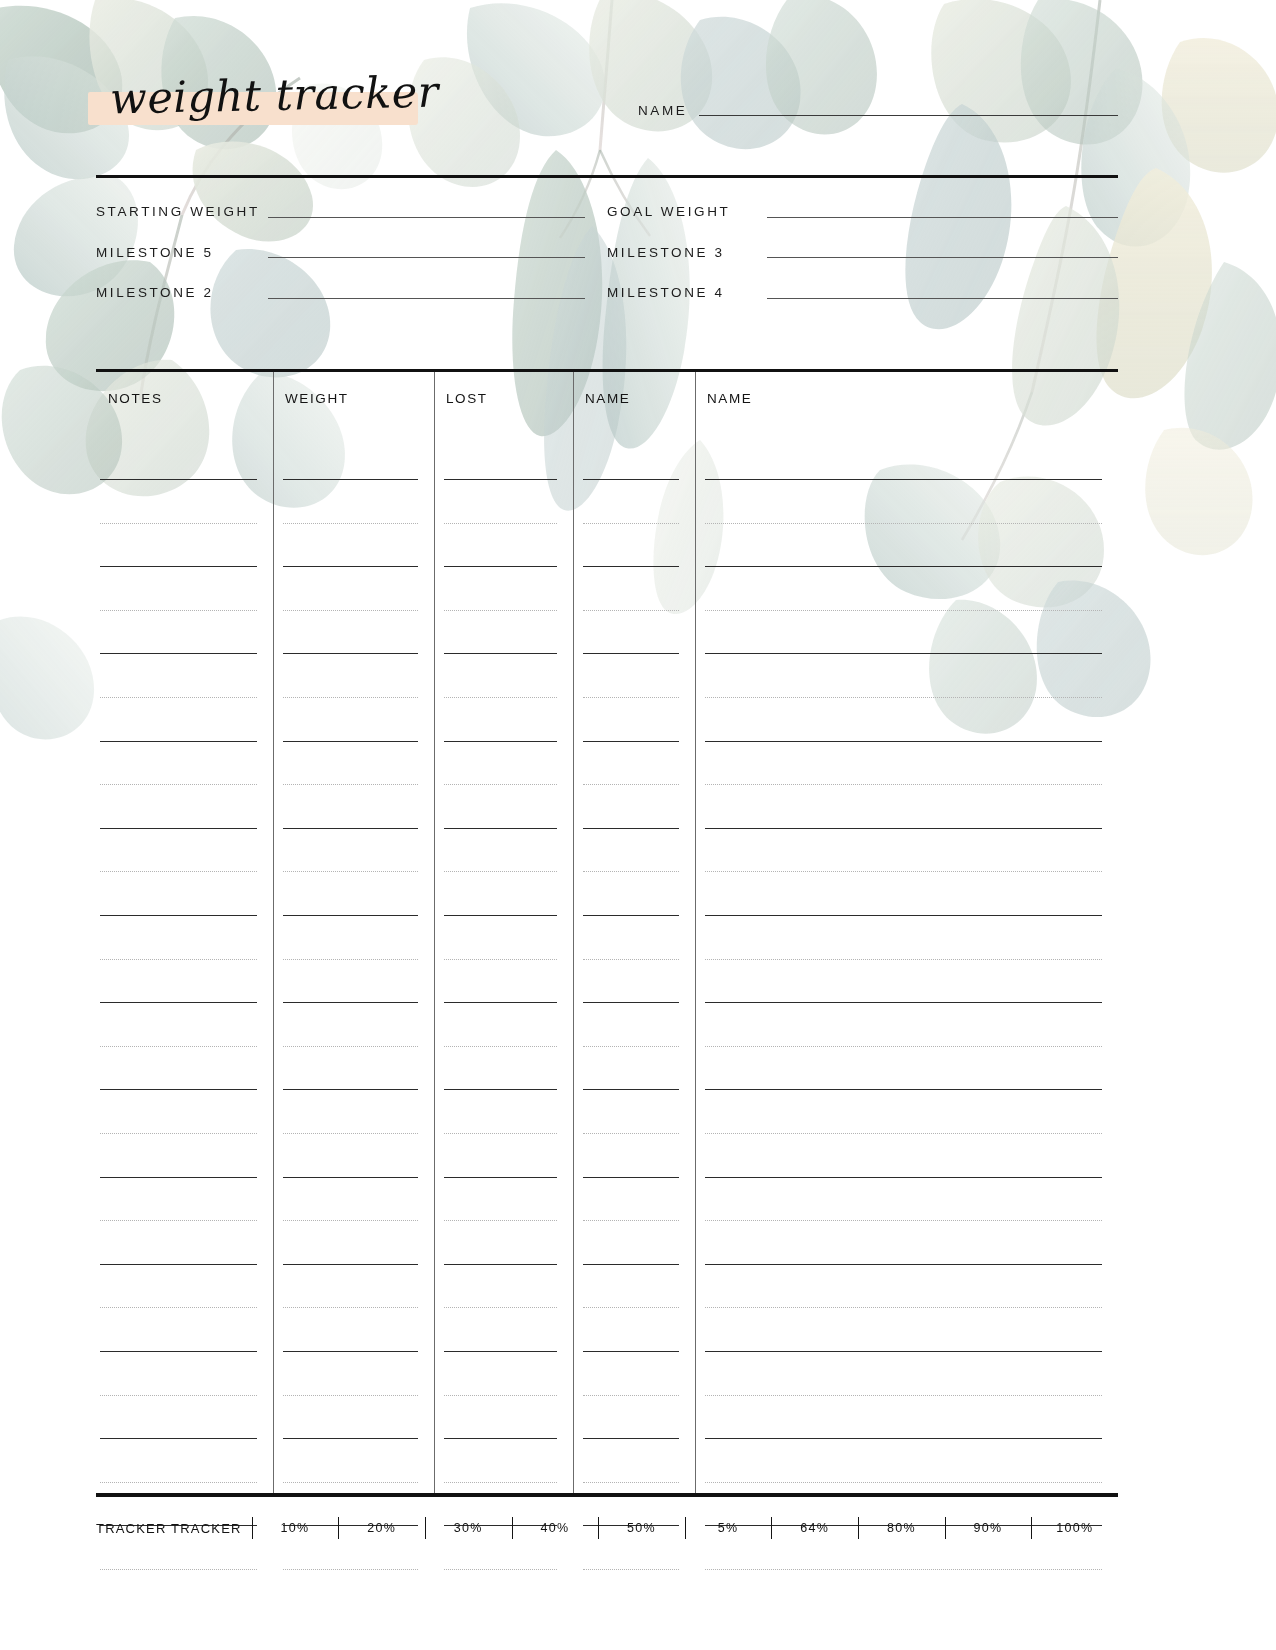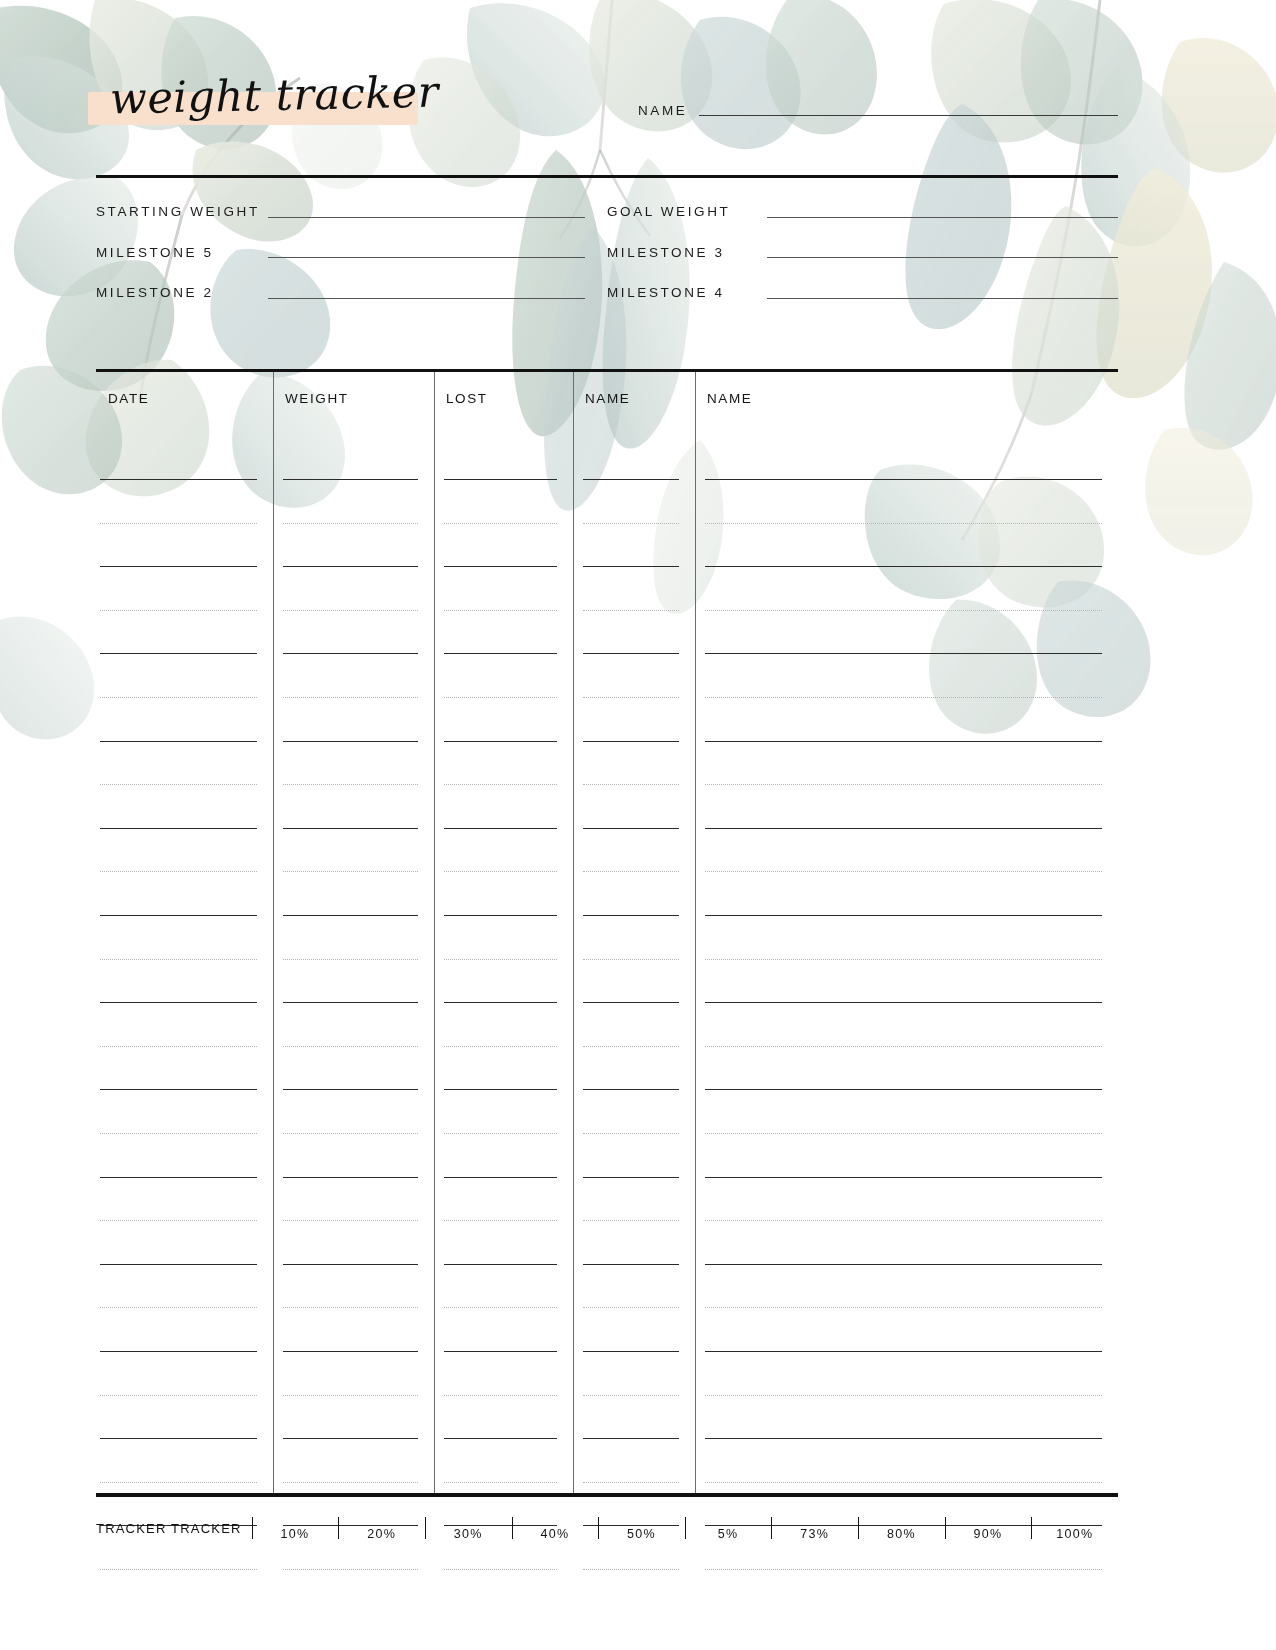--- a/index.html
+++ b/index.html
@@ -110,21 +110,21 @@
   #progress{
     position:absolute; left:96px; top:1511px;
     width:1022px; height:34px;
     display:flex; align-items:center;
   }
   #progress .pt-label{
     font-size:13px; letter-spacing:1.2px; color:#141414;
     white-space:nowrap; padding-right:10px;
   }
   .pt-seg{
-    flex:1 1 0; display:flex; align-items:flex-end; justify-content:center;
+    flex:1 1 0; display:flex; align-items:center; justify-content:center;
     position:relative; height:26px;
   }
   .pt-seg:before{
     content:""; position:absolute; left:0; top:2px; bottom:2px;
     width:0; border-left:1.6px solid #151515;
   }
   .pt-val{
     font-size:12.5px; letter-spacing:1.3px; color:#151515;
   }
 </style>
@@ -274,21 +274,21 @@
   </div>
 
   <div id="table">
     <div class="col-divs" id="col-divs">
         <div class="col-div" style="left: 177px;"></div>
         <div class="col-div" style="left: 338px;"></div>
         <div class="col-div" style="left: 477px;"></div>
         <div class="col-div" style="left: 599px;"></div>
       </div>
     <div class="thead" id="thead">
-        <div class="th" style="left: 12px;">DATE</div>
+        <div class="th" style="left: 12px;">NOTES</div>
         <div class="th" style="left: 189px;">WEIGHT</div>
         <div class="th" style="left: 350px;">LOST</div>
         <div class="th" style="left: 489px;">NAME</div>
         <div class="th" style="left: 611px;">NAME</div>
       </div>
     <div class="rows" id="rows">
         <div class="wline solid" style="top: 107px; left: 4px; width: 157px;"></div>
         <div class="wline solid" style="top: 107px; left: 187px; width: 135px;"></div>
         <div class="wline solid" style="top: 107px; left: 348px; width: 113px;"></div>
         <div class="wline solid" style="top: 107px; left: 487px; width: 96px;"></div>
@@ -436,21 +436,21 @@
         <div class="pt-seg">
           <span class="pt-val">40%</span>
         </div>
         <div class="pt-seg">
           <span class="pt-val">50%</span>
         </div>
         <div class="pt-seg">
           <span class="pt-val">5%</span>
         </div>
         <div class="pt-seg">
-          <span class="pt-val">73%</span>
+          <span class="pt-val">64%</span>
         </div>
         <div class="pt-seg">
           <span class="pt-val">80%</span>
         </div>
         <div class="pt-seg">
           <span class="pt-val">90%</span>
         </div>
         <div class="pt-seg">
           <span class="pt-val">100%</span>
         </div>

